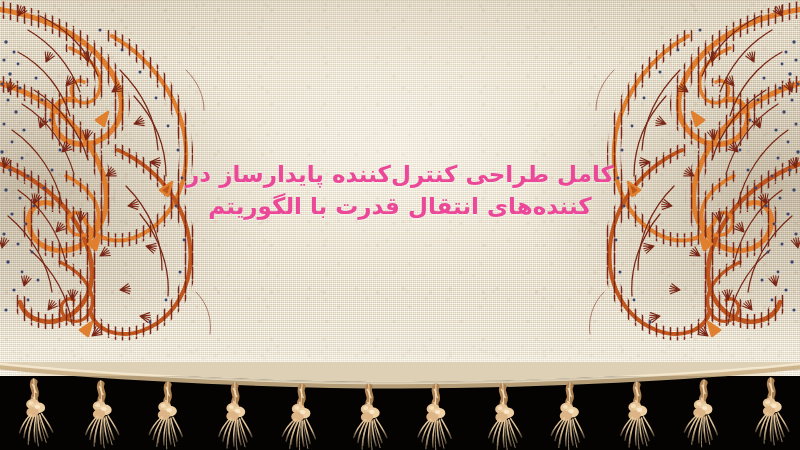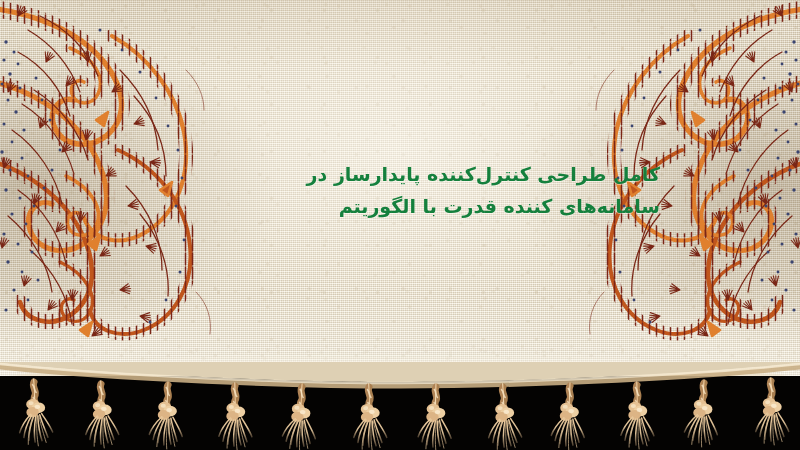--- a/index.html
+++ b/index.html
@@ -123,28 +123,27 @@
     top: 158px;
     transform: translateX(-50%);
     width: 520px;
     text-align: center;
     direction: rtl;
     z-index: 40;
   }
   .title-line {
     display: block;
     font-family: "DejaVu Sans", "Liberation Sans", sans-serif;
-    font-size: 19px;
+    font-size: 23px;
     line-height: 32px;
     font-weight: 700;
-    color: #15803d;
+    color: #ec4899;
     letter-spacing: 0px;
     white-space: nowrap;
     text-shadow: 0 1px 0 rgba(255,252,244,0.45);
-    text-align: right;
   }
 </style>
 </head>
 <body>
 
 <div id="stage">
 
   <div class="backdrop"></div>
 
   <div class="textile">
@@ -447,21 +446,21 @@
         <g stroke="#7a2818" stroke-width="1" opacity=".55">
           <path d="M186 70 C 198 82, 204 96, 204 110"></path>
           <path d="M196 292 C 208 304, 212 320, 210 334"></path>
         </g>
       </g>
     </svg>
   </div>
 
   <div class="title-block">
     <span class="title-line">کامل طراحی کنترل‌کننده پایدارساز در</span>
-    <span class="title-line">سامانه‌های کننده قدرت با الگوریتم</span>
+    <span class="title-line">کننده‌های انتقال قدرت با الگوریتم</span>
   </div>
 
   <div class="fringe">
     <svg viewBox="0 0 800 88" xmlns="http://www.w3.org/2000/svg" aria-hidden="true">
       <defs>
         <linearGradient id="cord" x1="0" y1="0" x2="1" y2="0">
           <stop offset="0%" stop-color="#b08456"></stop>
           <stop offset="35%" stop-color="#f2dab4"></stop>
           <stop offset="65%" stop-color="#e0b684"></stop>
           <stop offset="100%" stop-color="#a97f50"></stop>

